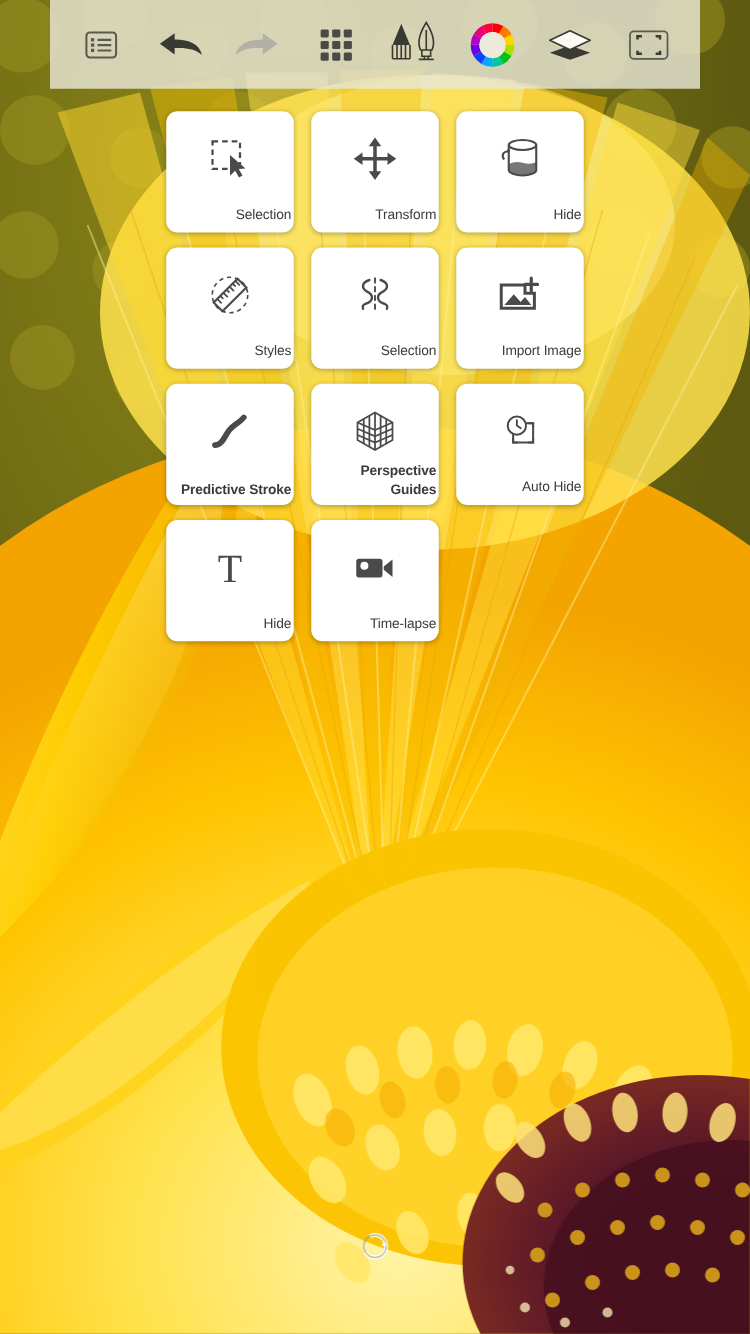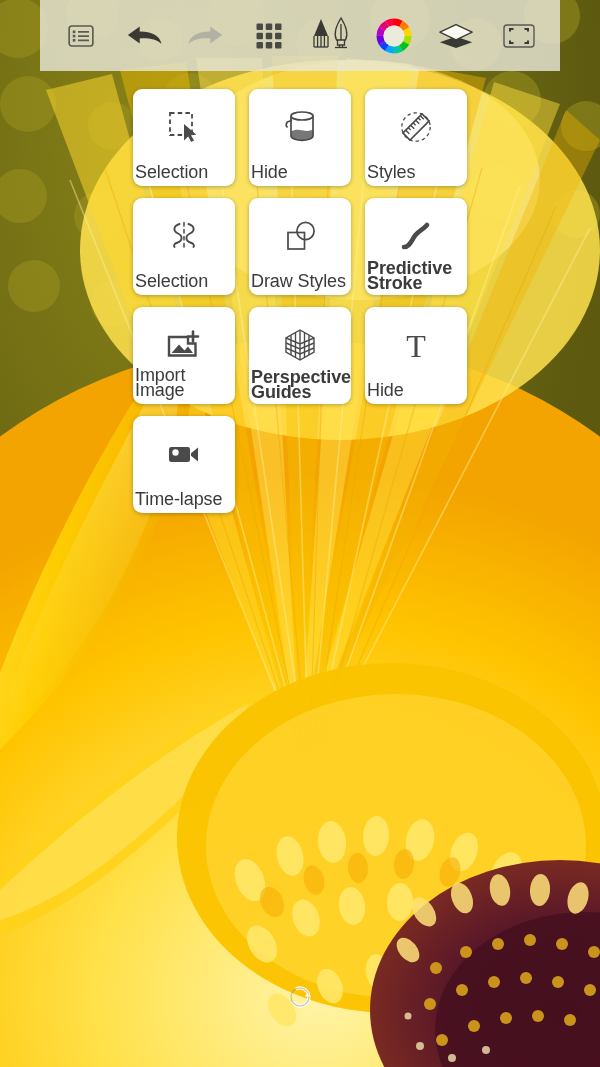--- a/index.html
+++ b/index.html
@@ -47,22 +47,22 @@
     cursor:pointer;
     padding-top:15px;
     position:relative;
   }
   .tool-icon {
     height:46px; width:46px;
     display:flex; align-items:center; justify-content:center;
   }
   .tool-label {
     position:absolute; bottom:7px; left:0; right:0;
-    font-size:18px; color:#3b3b3b;
-    text-align:left; line-height:14.5px;
+    font-size:11px; color:#3b3b3b;
+    text-align:right; line-height:14.5px;
     letter-spacing:-0.1px;
     padding:0 2px;
   }
   .tool-label.two-line { bottom:5px;font-weight:bold; }
 
   
   #rotate-indicator {
     position:absolute; left:286px; top:983px;
     width:28px; height:28px;
     z-index:30; cursor:pointer;
@@ -354,20 +354,28 @@
   <div class="tool-tile">
     <div class="tool-icon">
       <svg width="40" height="40" viewBox="0 0 40 40" fill="none">
         <rect x="6" y="6" width="22" height="22" stroke="#4a4a4a" stroke-width="1.8" stroke-dasharray="4.5 3.2"></rect>
         <path d="M20 17 L20 33.5 L24.2 29.6 L27.2 35 L30 33.4 L27 28.2 L32.4 27.8 Z" fill="#4a4a4a"></path>
       </svg>
     </div>
     <div class="tool-label">Selection</div>
   </div>
 
+  <div class="tool-tile">
+    <div class="tool-icon">
+      <svg width="40" height="40" viewBox="0 0 40 40" fill="#4a4a4a">
+        <path d="M20 3 L25 10 L21.4 10 L21.4 18.6 L30 18.6 L30 15 L37 20 L30 25 L30 21.4 L21.4 21.4 L21.4 30 L25 30 L20 37 L15 30 L18.6 30 L18.6 21.4 L10 21.4 L10 25 L3 20 L10 15 L10 18.6 L18.6 18.6 L18.6 10 L15 10 Z"></path>
+      </svg>
+    </div>
+    <div class="tool-label">Transform</div>
+  </div>
 
   <div class="tool-tile">
     <div class="tool-icon">
       <svg width="40" height="40" viewBox="0 0 40 40" fill="none" stroke="#4a4a4a" stroke-width="1.7">
         <ellipse cx="22" cy="9" rx="11" ry="4"></ellipse>
         <path d="M11 9 L11 29 C 11 31.3, 16 33.4, 22 33.4 C 28 33.4, 33 31.3, 33 29 L33 9"></path>
         <path d="M11.2 24.5 C 14 22.5, 18 22.2, 22 23.2 C 26 24.2, 30 24.4, 32.8 22.6
                  L32.8 29 C 32.8 31.3, 28 33.2, 22 33.2 C 16 33.2, 11.2 31.3, 11.2 29 Z" fill="#4a4a4a" stroke="none" opacity=".75"></path>
         <path d="M11 14 C 6 14, 5 18, 7.5 20.5" stroke-width="1.7"></path>
         <path d="M10.6 11.4 L12.4 13.9 L9.4 14.4 Z" fill="#4a4a4a" stroke="none"></path>
@@ -394,70 +402,75 @@
     <div class="tool-icon">
       <svg width="40" height="40" viewBox="0 0 40 40" fill="none" stroke="#4a4a4a" stroke-width="1.9" stroke-linecap="round">
         <path d="M15.5 8 C 9 10, 9 15, 14 17.5 C 19 20, 19 25, 12.5 27 C 10.5 27.7, 9.5 29.4, 10.5 31"></path>
         <path d="M24.5 8 C 31 10, 31 15, 26 17.5 C 21 20, 21 25, 27.5 27 C 29.5 27.7, 30.5 29.4, 29.5 31"></path>
         <path d="M20 6.5 L20 32.5" stroke-width="1.5" stroke-dasharray="3.6 3.4"></path>
       </svg>
     </div>
     <div class="tool-label">Selection</div>
   </div>
 
-  <div class="tool-tile">
-    <div class="tool-icon">
-      <svg width="40" height="40" viewBox="0 0 40 40" fill="none" stroke="#4a4a4a" stroke-width="1.7">
-        <circle cx="25.5" cy="15" r="8.6"></circle>
-        <rect x="8" y="16.5" width="16.5" height="16.5"></rect>
-      </svg>
-    </div>
-    <div class="tool-label">Draw Styles</div>
-  </div>
-
-  <div class="tool-tile">
-    <div class="tool-icon">
-      <svg width="40" height="40" viewBox="0 0 40 40" fill="none">
-        <path d="M8 31 C 14 31, 15.5 24, 19.5 19 C 23 14.5, 27 13.8, 31 9" stroke="#4a4a4a" stroke-width="4.6" stroke-linecap="round"></path>
-        <path d="M8 31 C 13 32, 16 26, 20 20.5" stroke="#ffffff" stroke-width="0"></path>
-      </svg>
-    </div>
-    <div class="tool-label two-line">Predictive Stroke</div>
-  </div>
 
   <div class="tool-tile">
     <div class="tool-icon">
       <svg width="40" height="40" viewBox="0 0 40 40">
         <path d="M5 11 L5 30 L31 30 L31 17.5 L24 17.5 L24 11 Z" fill="#4a4a4a" opacity="0"></path>
         <path d="M5 12 L24 12 L24 18.5 L31.5 18.5 L31.5 30.5 L5 30.5 Z" fill="none" stroke="#4a4a4a" stroke-width="2.4"></path>
         <path d="M7.6 28 L15 19.4 L20.5 25.6 L24 21.6 L29 28 Z" fill="#4a4a4a"></path>
         <circle cx="12" cy="17" r="0" fill="#4a4a4a"></circle>
         <path d="M29 6.5 L29 16.5 M24 11.5 L34 11.5" stroke="#4a4a4a" stroke-width="2.6" stroke-linecap="round"></path>
       </svg>
     </div>
     <div class="tool-label">Import Image</div>
+  </div>
+
+  <div class="tool-tile">
+    <div class="tool-icon">
+      <svg width="40" height="40" viewBox="0 0 40 40" fill="none">
+        <path d="M8 31 C 14 31, 15.5 24, 19.5 19 C 23 14.5, 27 13.8, 31 9" stroke="#4a4a4a" stroke-width="4.6" stroke-linecap="round"></path>
+        <path d="M8 31 C 13 32, 16 26, 20 20.5" stroke="#ffffff" stroke-width="0"></path>
+      </svg>
+    </div>
+    <div class="tool-label two-line">Predictive Stroke</div>
   </div>
 
   <div class="tool-tile">
     <div class="tool-icon">
       <svg width="40" height="40" viewBox="0 0 40 40" fill="none" stroke="#4a4a4a" stroke-width="1.4">
         <path d="M20 5 L34 13 L34 27 L20 35 L6 27 L6 13 Z"></path>
         <path d="M20 5 L20 35"></path>
         <path d="M6 13 L20 19 L34 13"></path>
         <path d="M6 18 L20 24 L34 18"></path>
         <path d="M6 23 L20 29 L34 23"></path>
         <path d="M11 10.2 L11 30"></path>
         <path d="M15.5 7.6 L15.5 32.4"></path>
         <path d="M24.5 7.6 L24.5 32.4"></path>
         <path d="M29 10.2 L29 30"></path>
       </svg>
     </div>
     <div class="tool-label two-line">Perspective Guides</div>
   </div>
 
+  <div class="tool-tile">
+    <div class="tool-icon">
+      <svg width="40" height="40" viewBox="0 0 40 40" fill="none" stroke="#4a4a4a" stroke-width="1.6">
+        <path d="M12 13.5 L12 29.5 L32.5 29.5 L32.5 13.5 L24 13.5" stroke="none"></path>
+        <path d="M14.5 20 L14.5 29 L30.5 29 L30.5 13.5 L22 13.5"></path>
+        <path d="M14.5 25.6 L14.5 29 L18.2 29"></path>
+        <path d="M30.5 25.6 L30.5 29 L26.8 29"></path>
+        <path d="M30.5 17 L30.5 13.5 L26.8 13.5"></path>
+        <circle cx="17.5" cy="15.5" r="7.3" fill="#ffffff"></circle>
+        <path d="M17.5 11.2 L17.5 15.5 L20.6 17.6" stroke-width="1.5" stroke-linecap="round"></path>
+      </svg>
+    </div>
+    <div class="tool-label">Auto Hide</div>
+  </div>
 
   <div class="tool-tile">
     <div class="tool-icon">
       <svg width="40" height="40" viewBox="0 0 40 40">
         <text x="20" y="31.5" text-anchor="middle" font-family="'Liberation Serif', serif" font-size="32" fill="#4a4a4a">T</text>
       </svg>
     </div>
     <div class="tool-label">Hide</div>
   </div>
 

